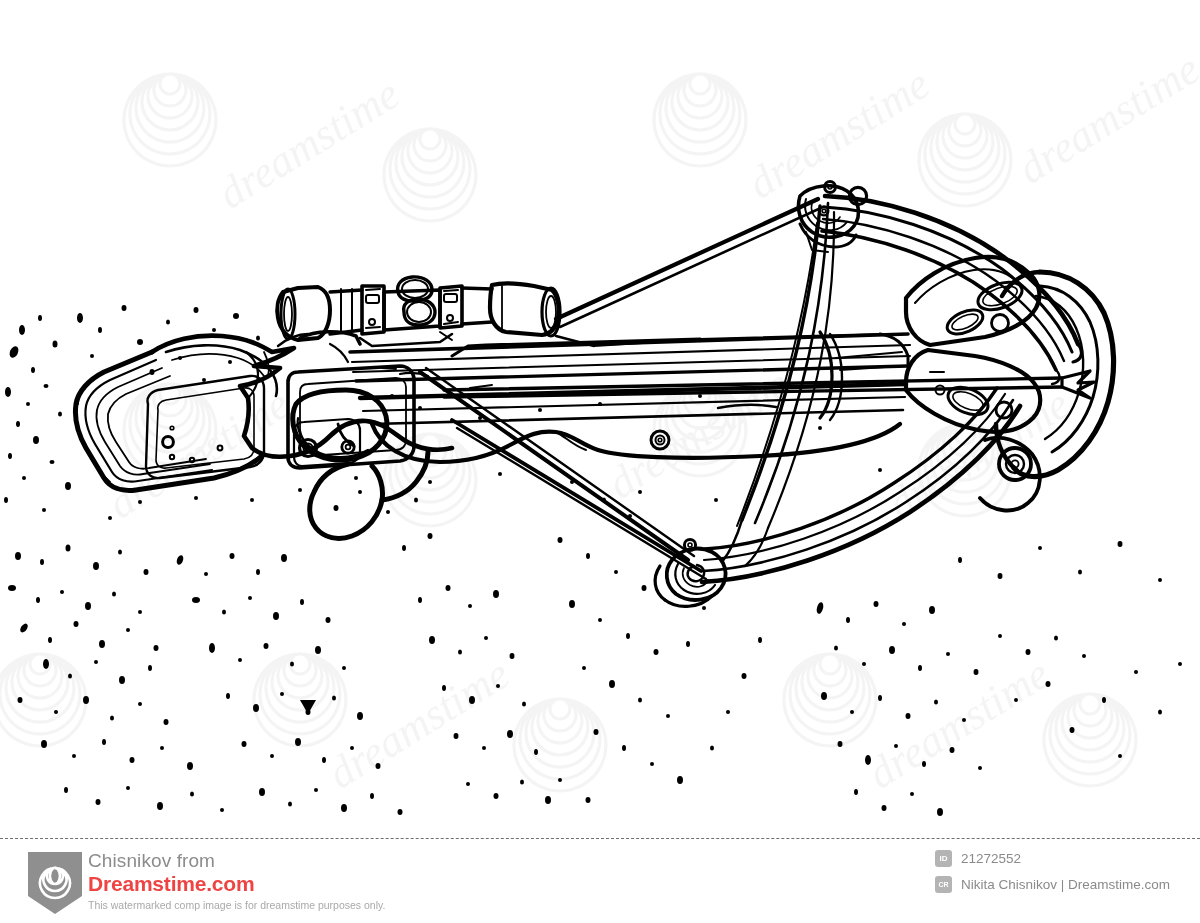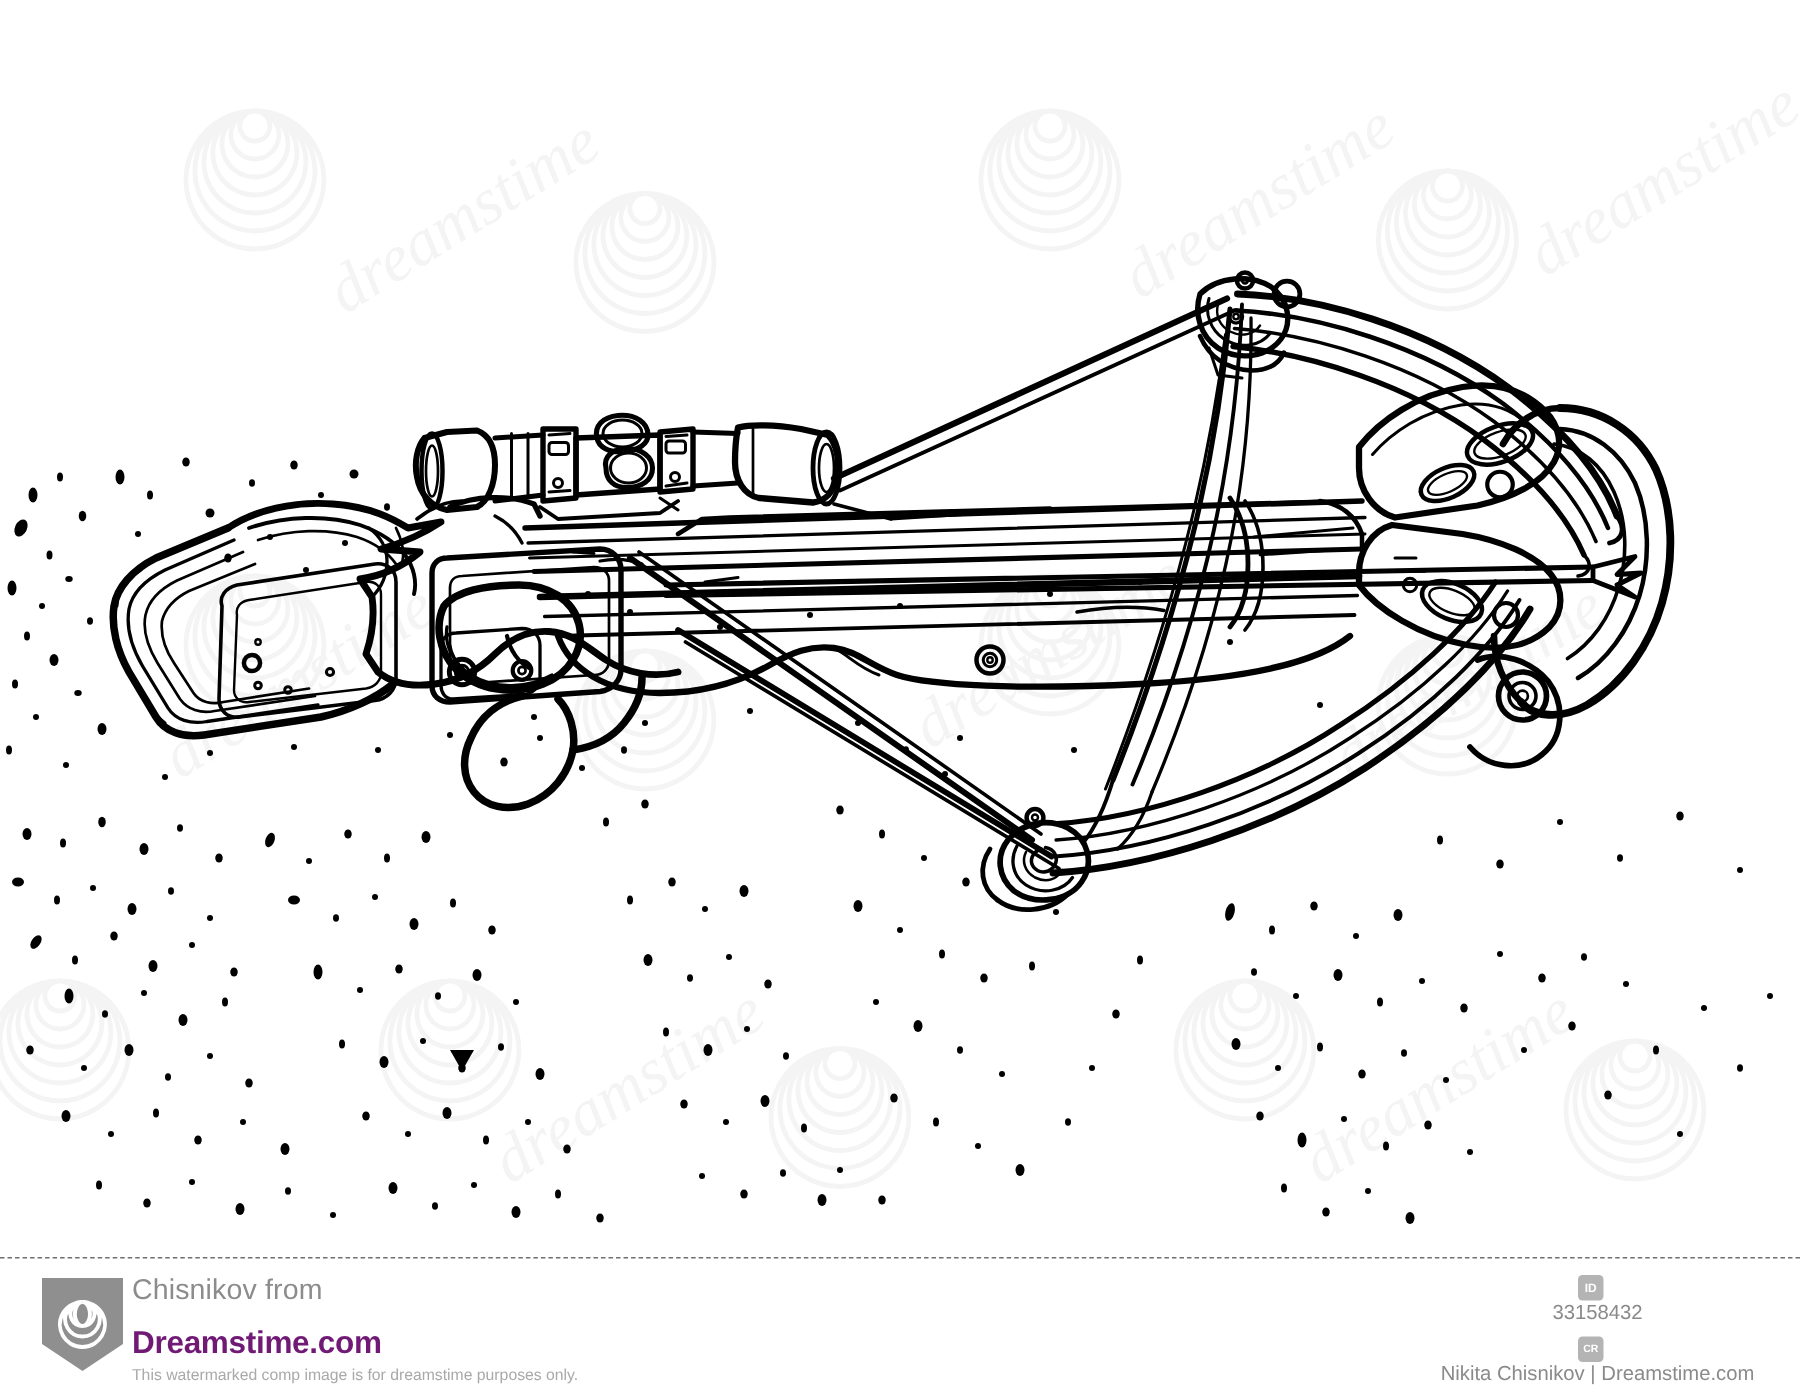--- a/index.html
+++ b/index.html
@@ -32,32 +32,31 @@
     position:absolute;left:28px;top:14px;width:54px;height:62px;
   }
   #dl-text{
     position:absolute;left:88px;top:12px;width:430px;
   }
   .dl-line1{
     font-size:19px;color:#8c8c8c;line-height:22px;letter-spacing:.1px;
     font-family:"Liberation Sans", sans-serif;font-weight:400;
   }
   .dl-line2{
-    font-size:21px;color:#701a75;line-height:24px;font-weight:bold;letter-spacing:-.2px;
+    font-size:21px;color:#ef4444;line-height:24px;font-weight:bold;letter-spacing:-.2px;
     font-family:"Liberation Sans", sans-serif;
-    margin-top:12px;
   }
   .dl-line3{
     font-size:10.5px;color:#a9a9a9;line-height:15px;margin-top:2px;
     font-family:"Liberation Sans", sans-serif;
   }
   #meta{
     position:absolute;left:935px;top:12px;width:260px;
   }
-  .meta-row{display:flex;align-items:center;margin-bottom:9px;flex-direction:column;}
+  .meta-row{display:flex;align-items:center;margin-bottom:9px;}
   .meta-ico{
     width:17px;height:17px;border-radius:3px;background:#b4b4b4;
     margin-right:9px;flex:none;position:relative;
   }
   .meta-ico span{
     position:absolute;left:0;top:0;width:17px;height:17px;
     font-size:8px;color:#ffffff;font-weight:bold;
     display:flex;align-items:center;justify-content:center;
     font-family:"Liberation Sans", sans-serif;
   }
@@ -666,21 +665,21 @@
       <div class="dl-line1">Chisnikov from</div>
       <div class="dl-line2">Dreamstime.com</div>
       <div class="dl-line3">This watermarked comp image is for dreamstime purposes only.</div>
     </div>
 
     <div id="meta">
       <div class="meta-row">
         <span class="meta-ico">
           <span>ID</span>
         </span>
-        <span class="meta-txt">33158432</span>
+        <span class="meta-txt">21272552</span>
       </div>
       <div class="meta-row">
         <span class="meta-ico round">
           <span>CR</span>
         </span>
         <span class="meta-txt">Nikita Chisnikov | Dreamstime.com</span>
       </div>
     </div>
 
   </div>

